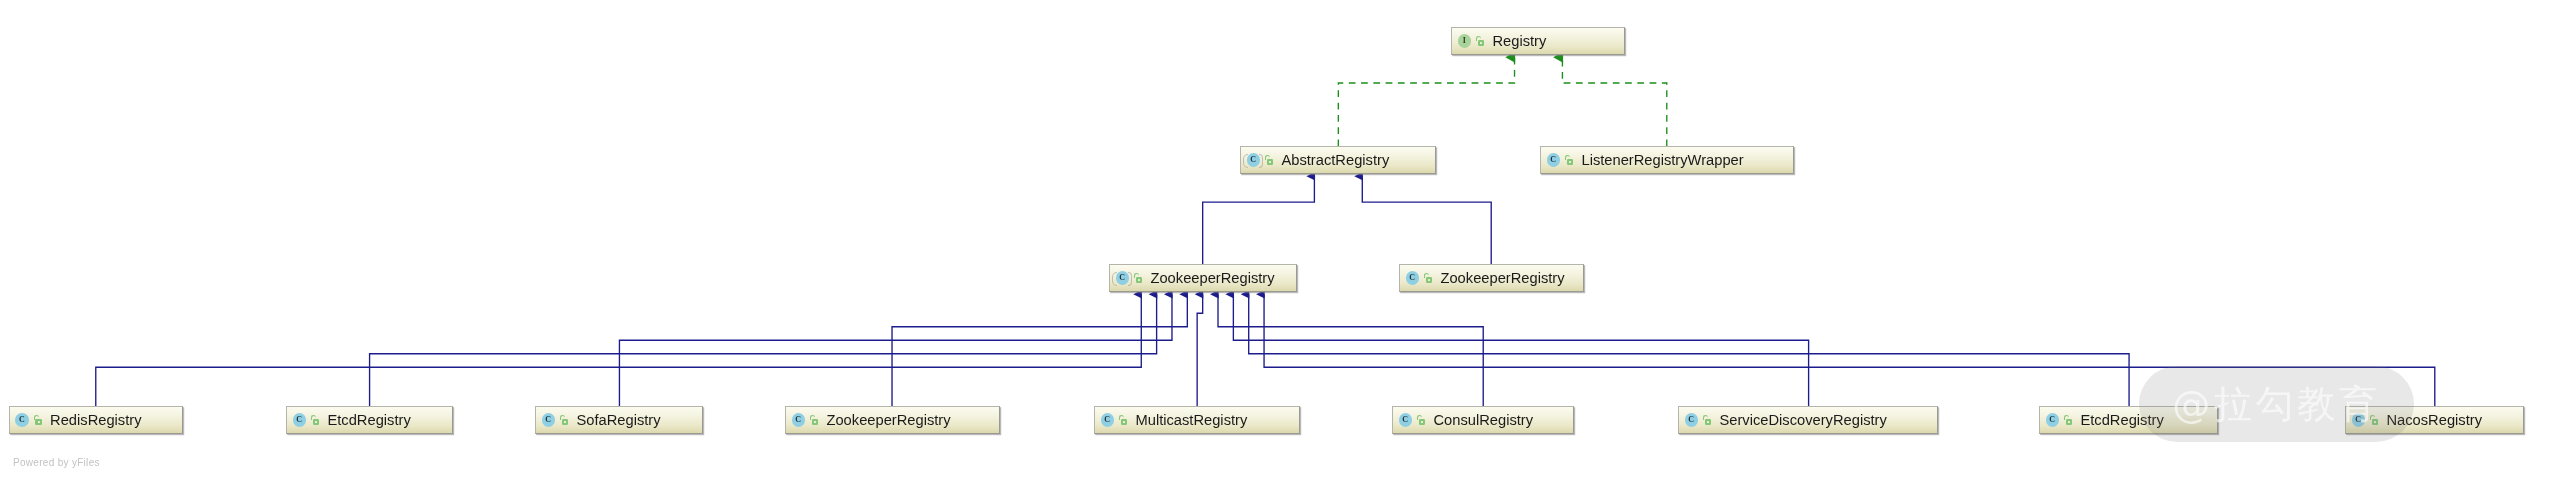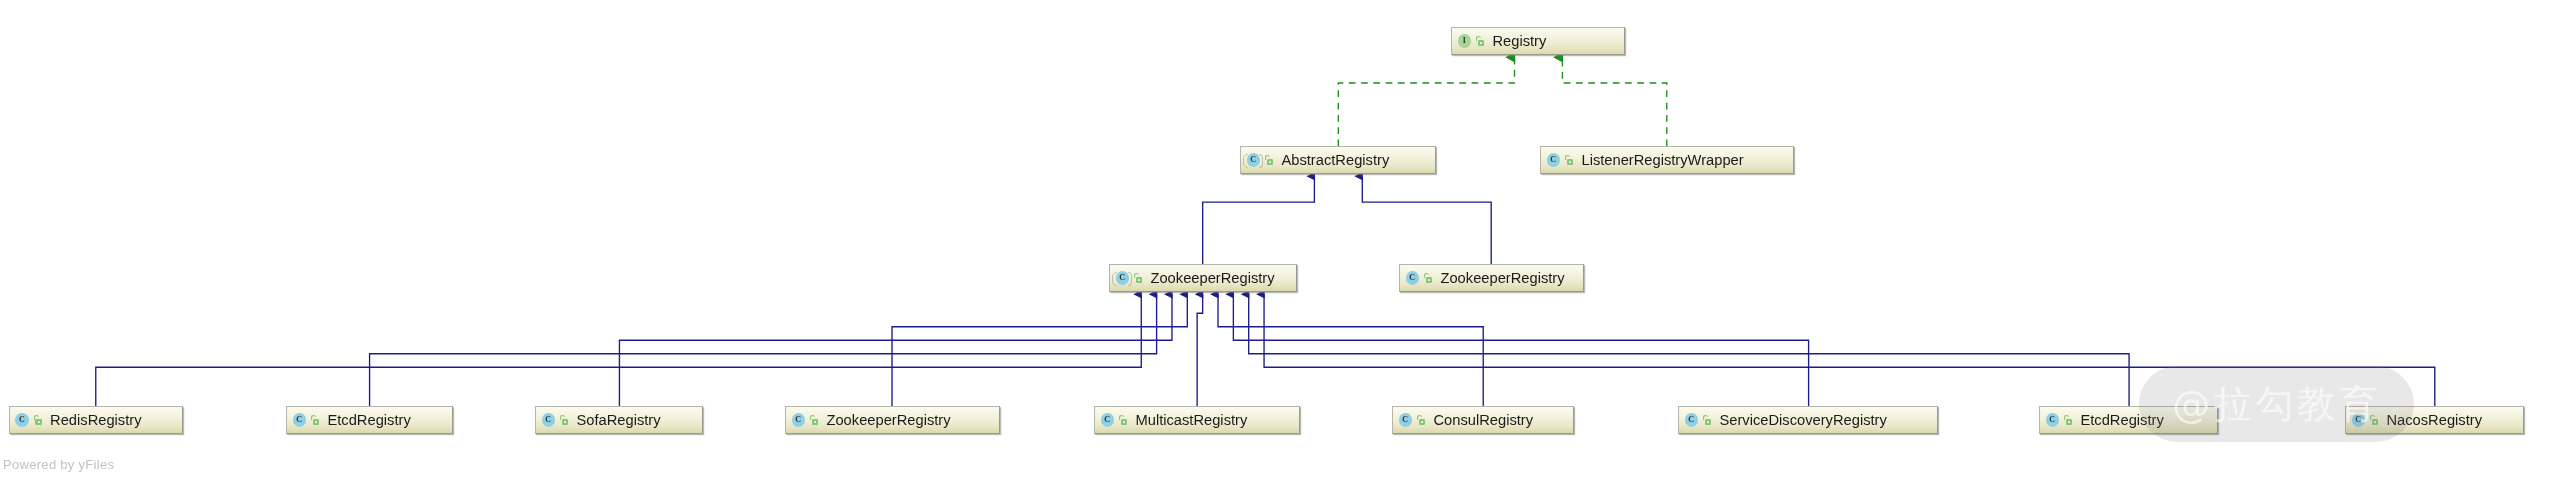--- a/index.html
+++ b/index.html
@@ -73,22 +73,22 @@
 
   .nlabel{
     margin-left:6.8px;
     font-size:14.7px;
     color:#1a1a1a;
     white-space:nowrap;
     font-family:"Liberation Sans","DejaVu Sans",sans-serif;
   }
 
   .credit{
-    position:absolute;left:3px;top:457px;
-    font-size:13px;color:#c2c2c2;letter-spacing:0.3px;
+    position:absolute;left:13px;top:457px;
+    font-size:10px;color:#c2c2c2;letter-spacing:0.3px;
     font-family:"Liberation Sans","DejaVu Sans",sans-serif;
   }
 </style>
 </head>
 <body>
 
 <div id="canvas">
 
   <svg id="edges" width="2576" height="484" viewBox="0 0 4196 788">
     <defs>

